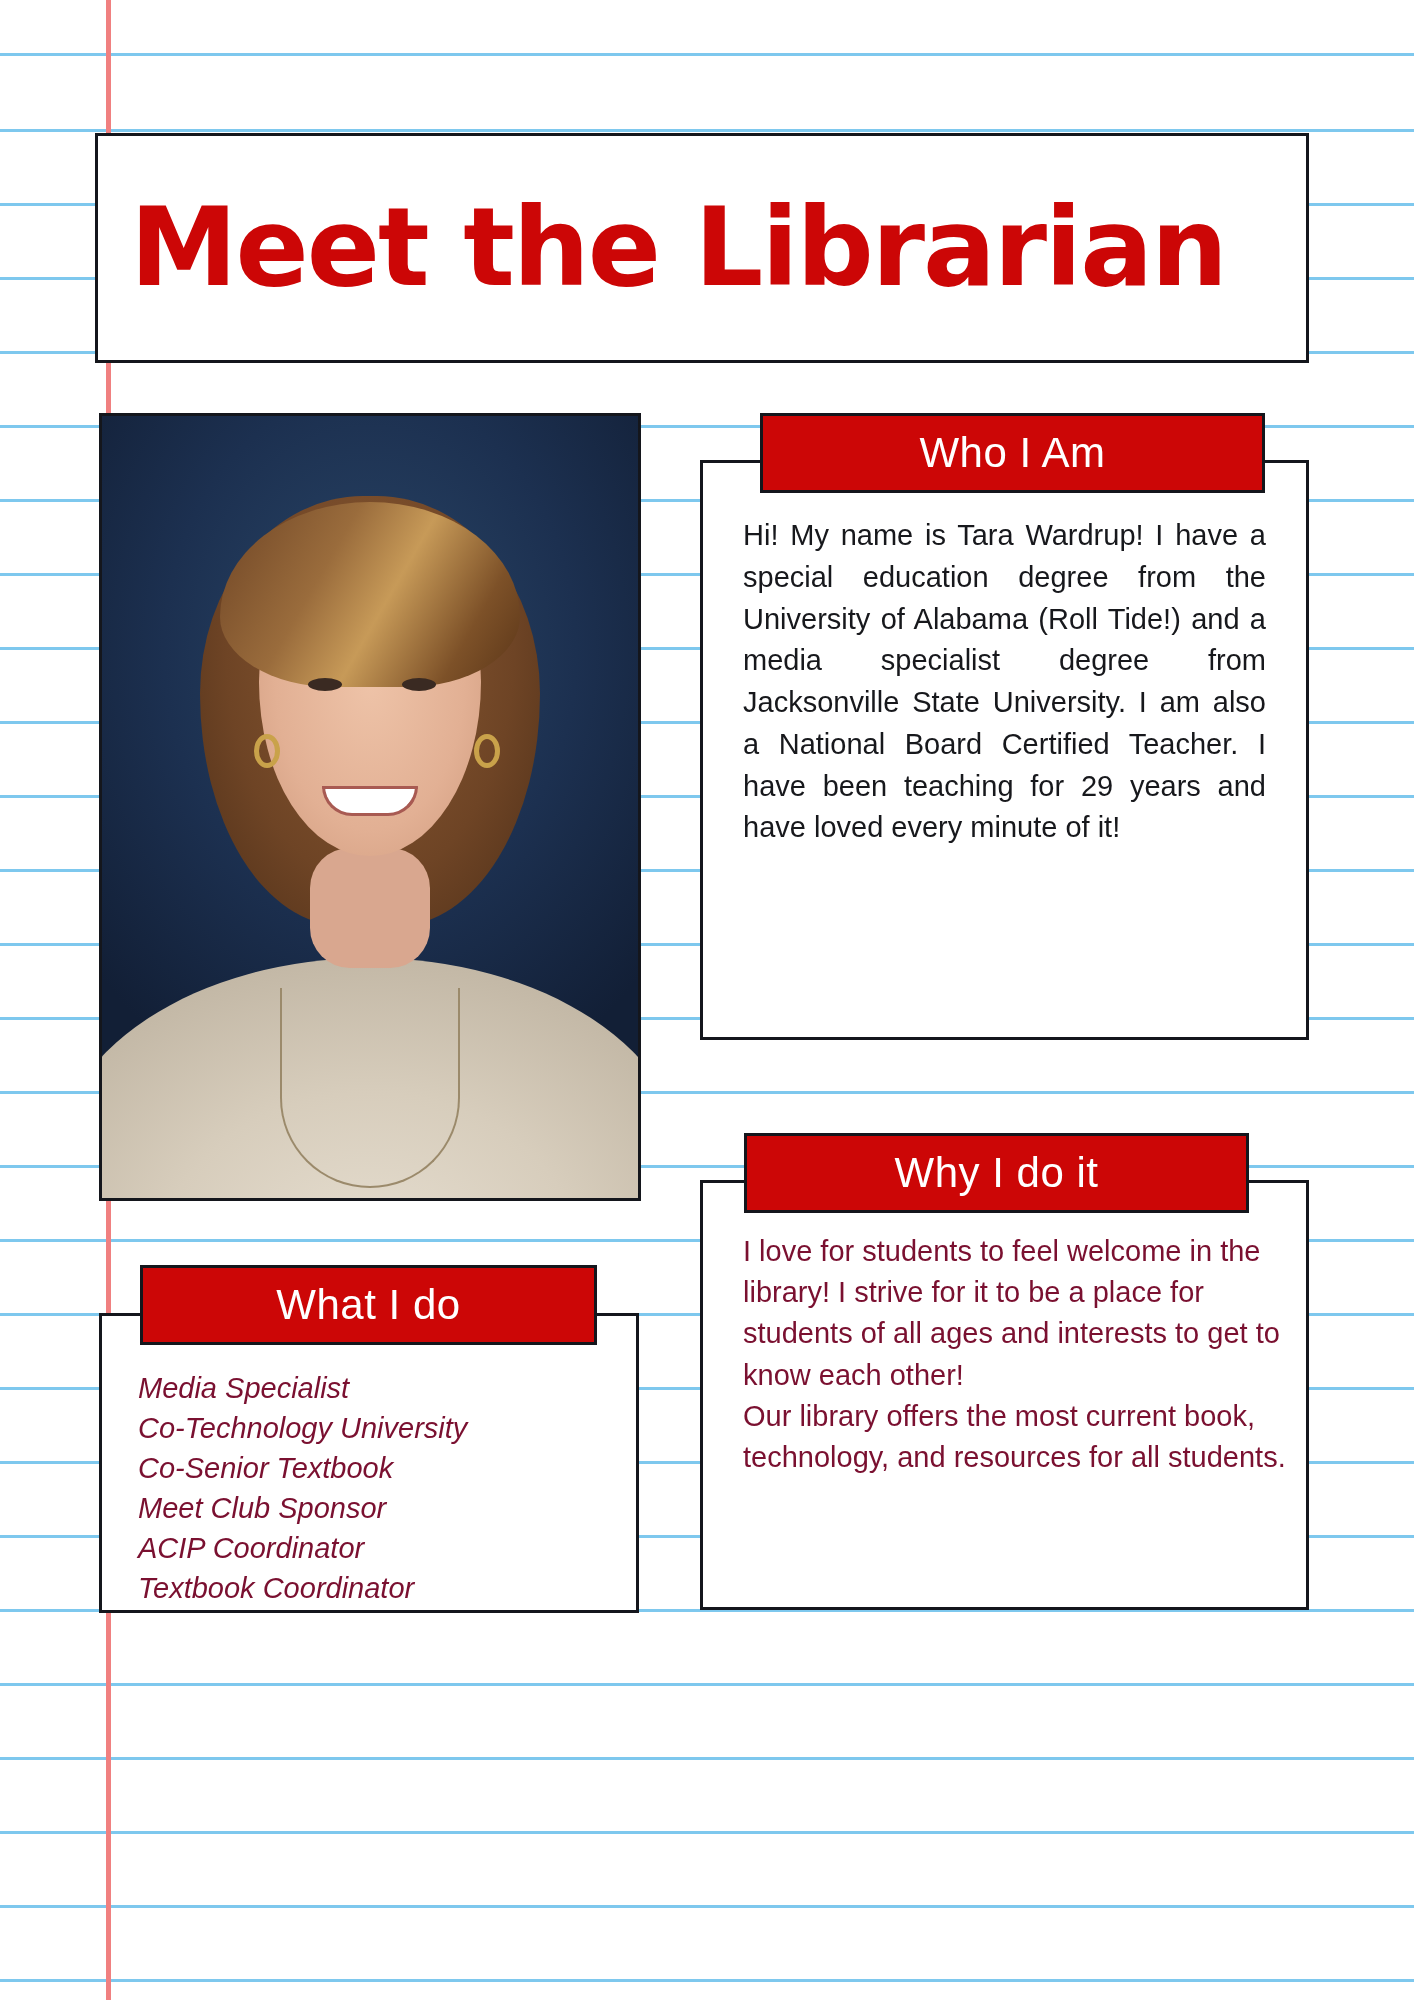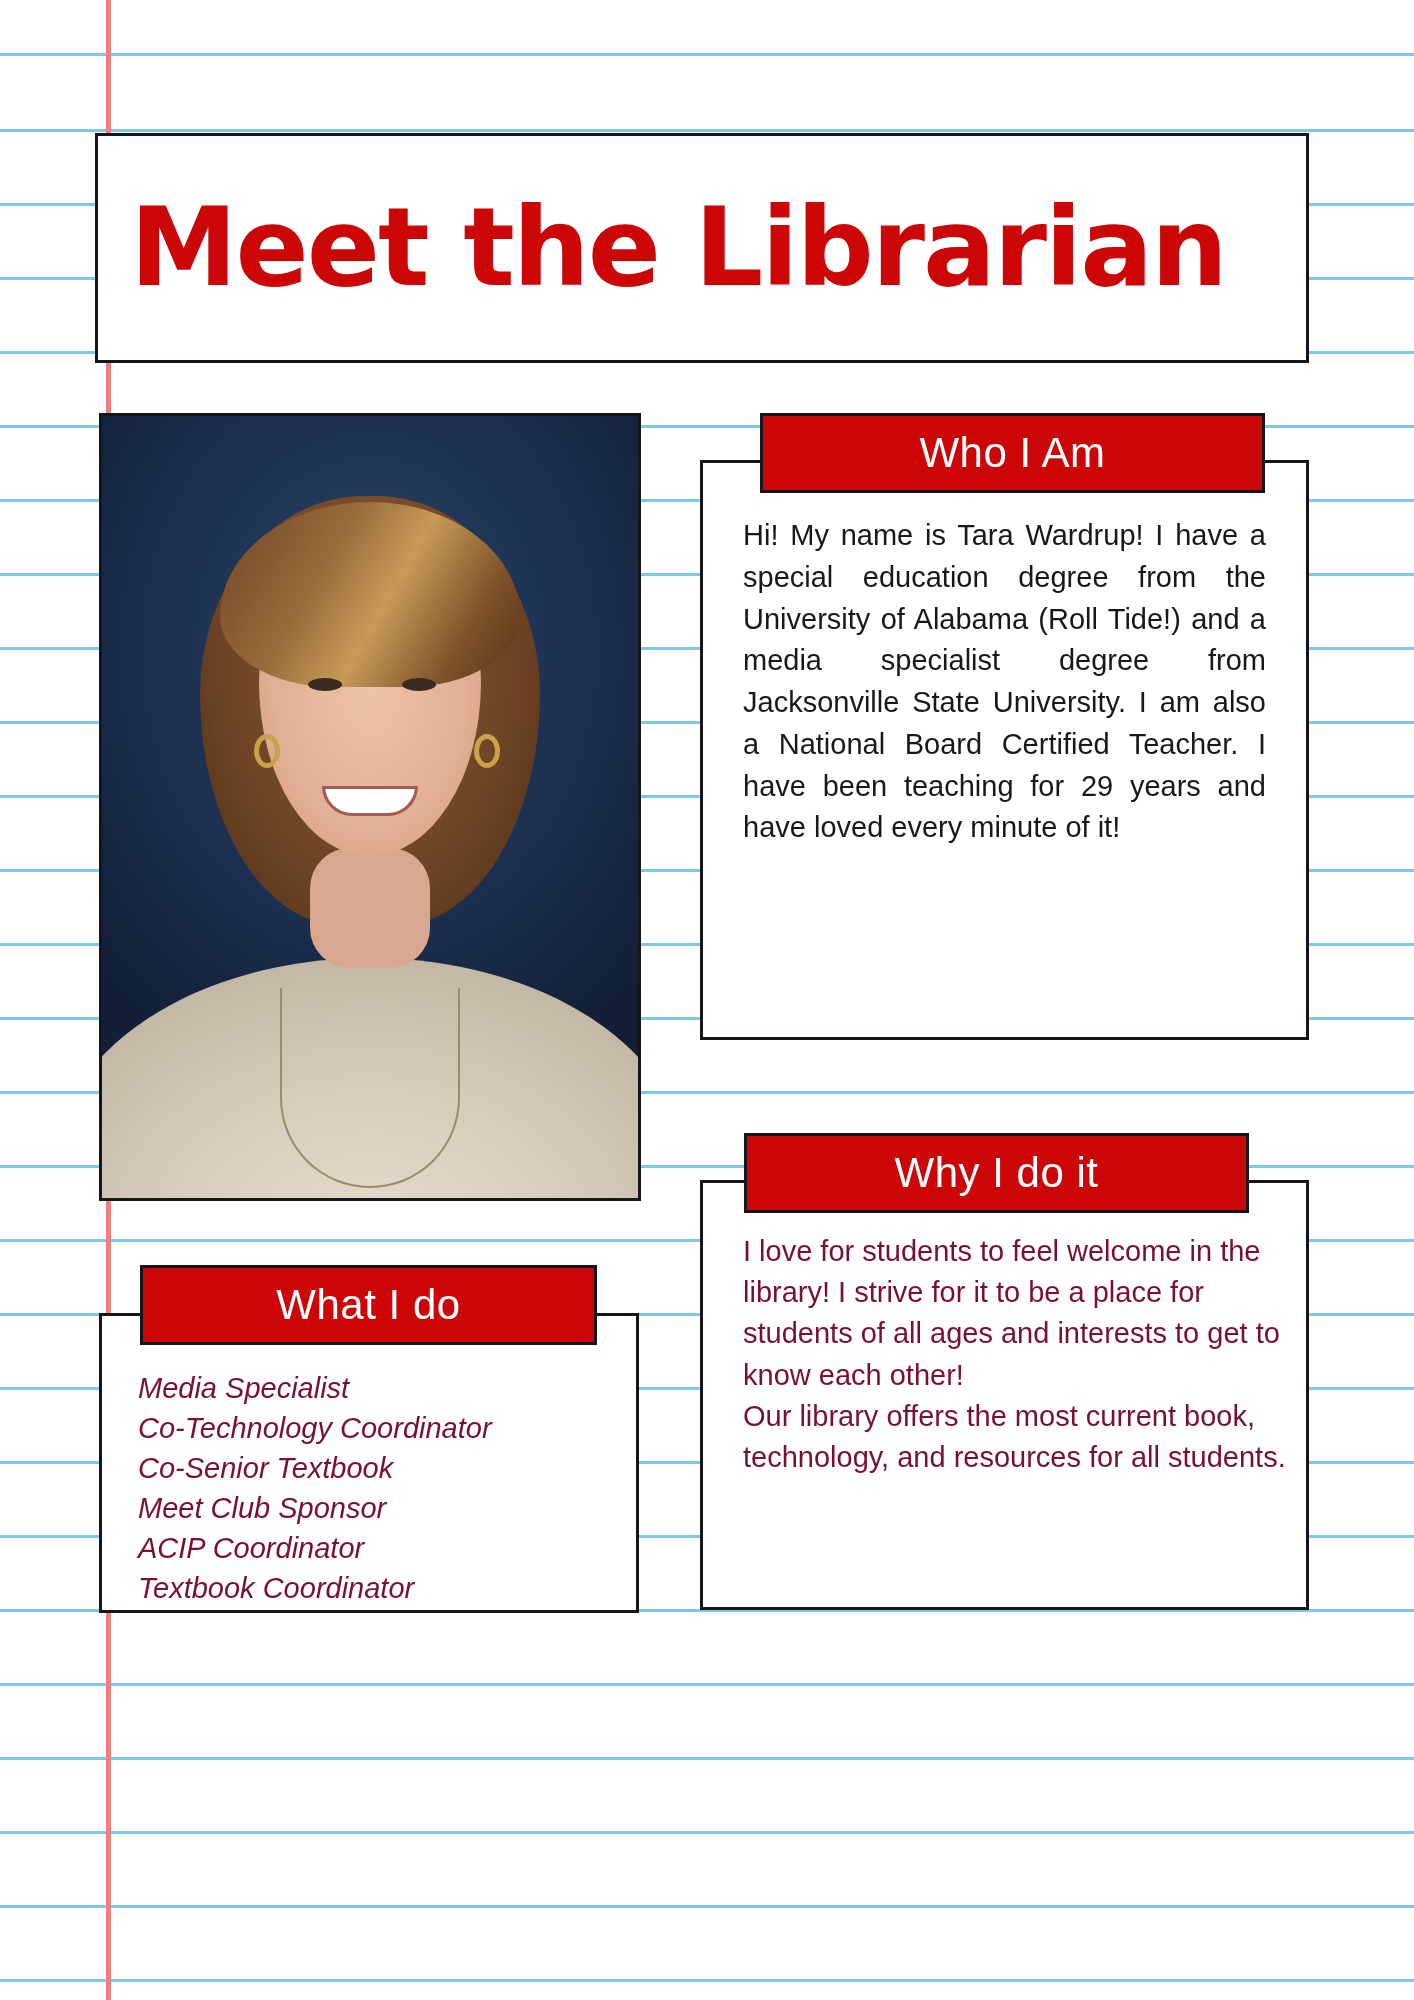--- a/index.html
+++ b/index.html
@@ -328,21 +328,21 @@
       <p>Our library offers the most current book, technology, and resources for all students.</p>
     </div>
   </div>
   <div id="why-band" class="layer band">
     <span class="band-label">Why I do it</span>
   </div>
 
   <div id="what-card" class="layer card">
     <ul id="what-list">
       <li>Media Specialist</li>
-      <li>Co-Technology Coordinator</li>
+      <li>Co-Technology University</li>
       <li>Co-Senior Textbook</li>
       <li>Meet Club Sponsor</li>
       <li>ACIP Coordinator</li>
       <li>Textbook Coordinator</li>
     </ul>
   </div>
   <div id="what-band" class="layer band">
     <span class="band-label">What I do</span>
   </div>
 

